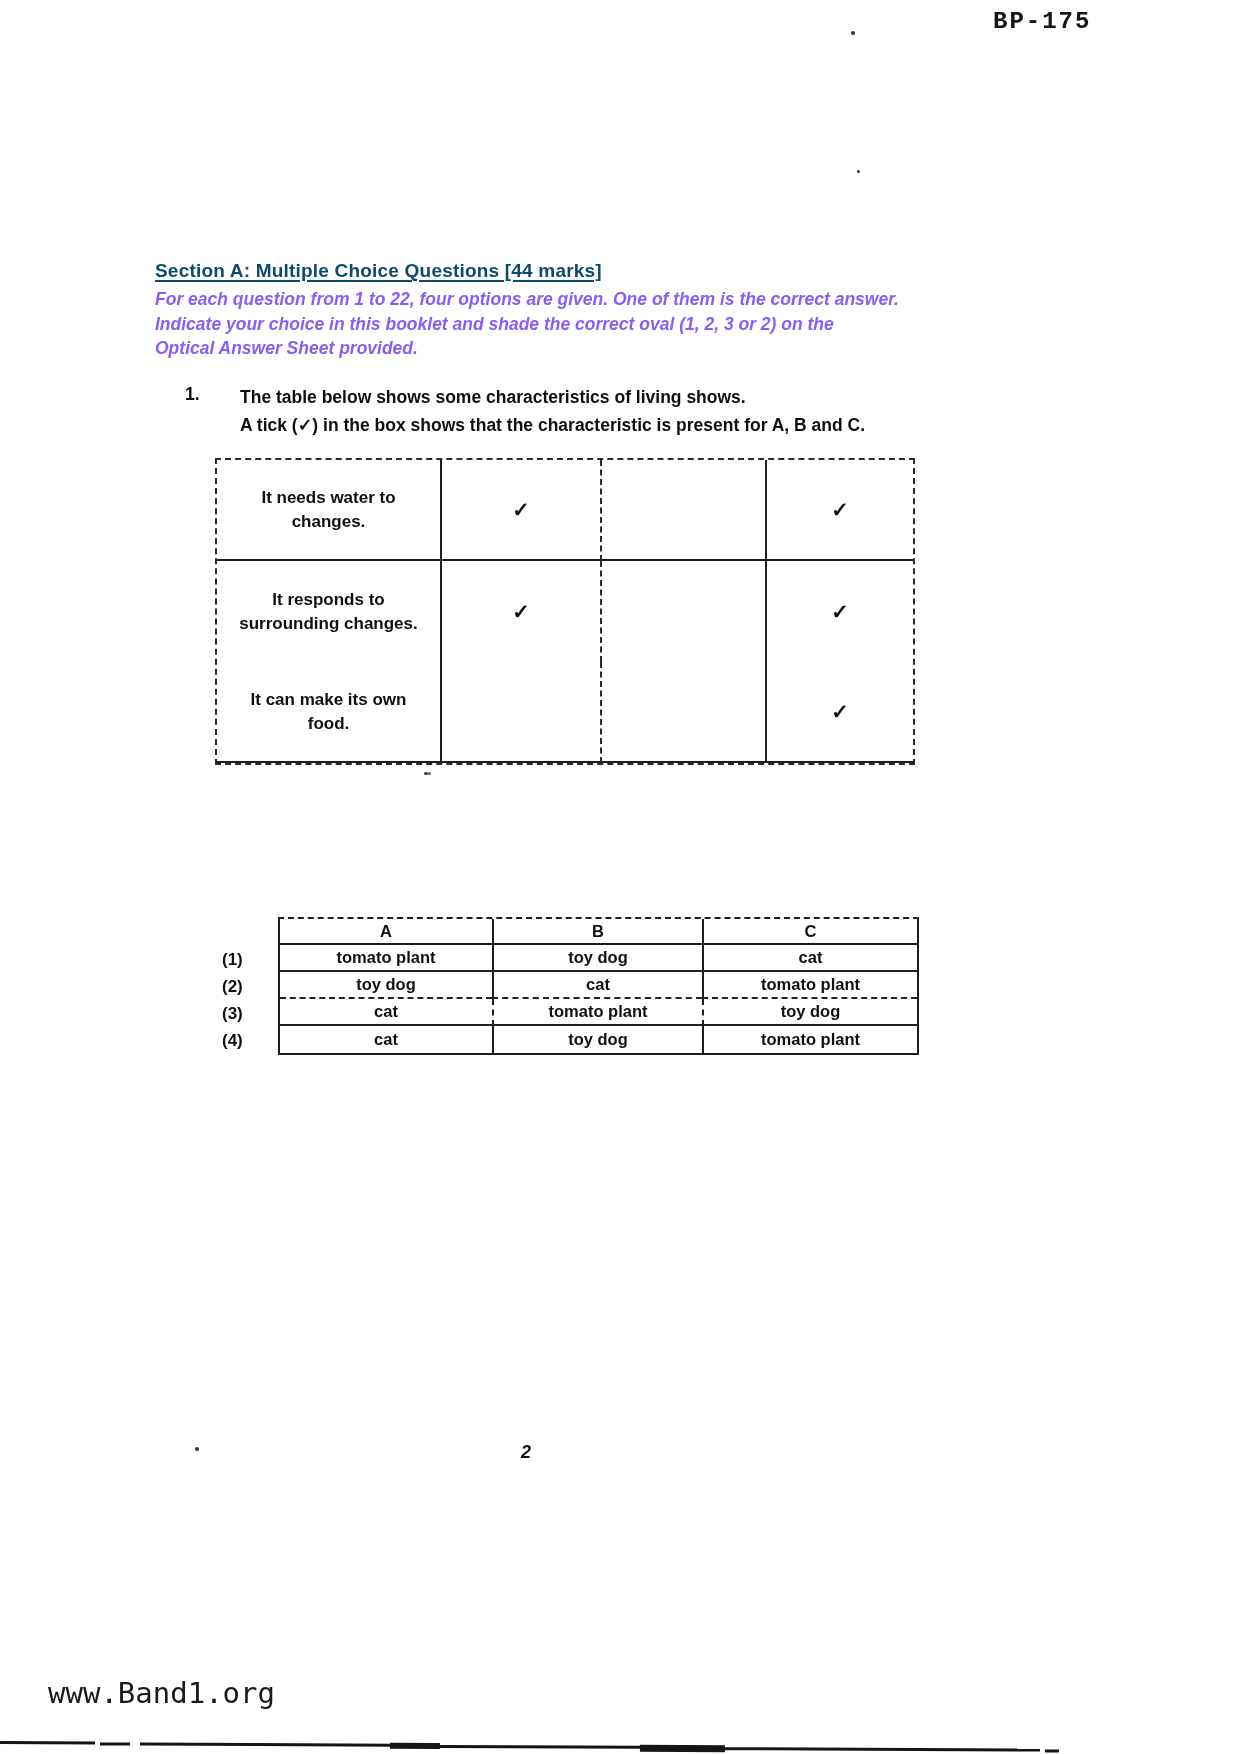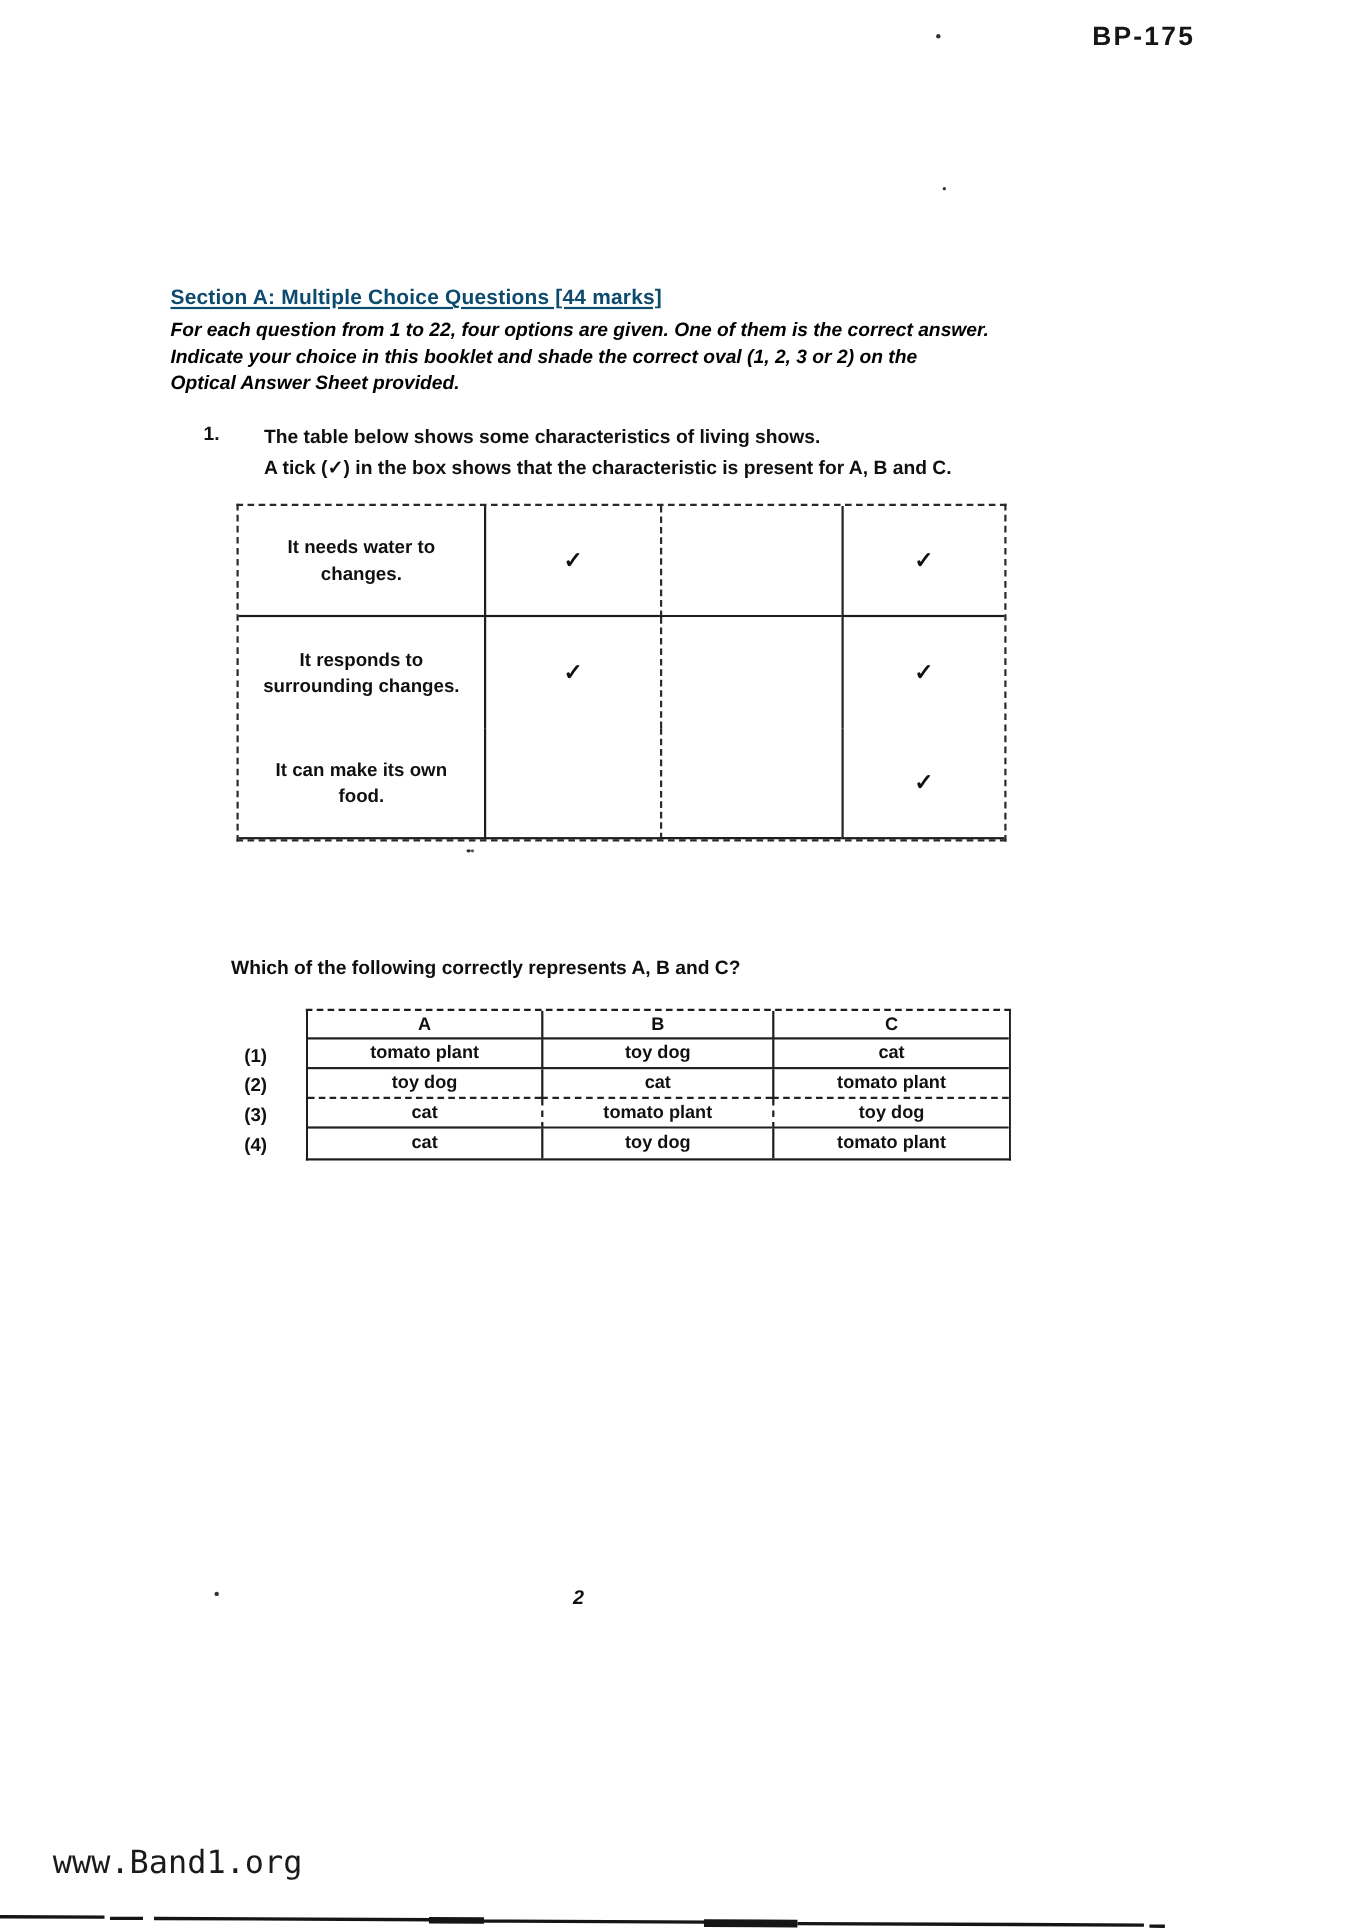--- a/index.html
+++ b/index.html
@@ -11,23 +11,23 @@
     height: 1754px;
     background: #ffffff;
     color: #111;
     overflow: hidden;
     margin: 0 auto;
   }
 
   
   .doc-code {
     position: absolute;
-    top: 20px;
+    top: 8px;
     left: 993px;
-    font-family: Liberation Sans, sans-serif;
+    font-family: Liberation Mono, monospace;
     font-size: 24px;
     font-weight: 600;
     letter-spacing: 2px;
     color: #161616;
   }
 
   
   .speck {
     position: absolute;
     background: #333;
@@ -53,21 +53,21 @@
     color: #0c4a6e;
   }
   .instructions {
     position: absolute;
     left: 155px;
     top: 287px;
     width: 790px;
     font-style: italic;
     font-size: 17.5px;
     line-height: 24.5px;
-    color: #000000;
+    color: #8b5cf6;
   }
   .instr-line.w1 { font-weight: 600; }
   .instr-line.w2 { font-weight: 800; }
 
   
   .q-number {
     position: absolute;
     left: 185px;
     top: 384px;
     font-size: 17.5px;
@@ -252,21 +252,20 @@
     </tr>
     <tr class="r r2">
       <td class="label">It can make its own food.</td>
       <td class="tick v1"></td>
       <td class="tick v2"></td>
       <td class="tick v3">✓</td>
     </tr>
   </tbody>
     </table>
 
-  <div class="prompt">Which of the following correctly represents A, B and C?</div>
 
   <div class="option-labels">
     <div>(1)</div>
     <div>(2)</div>
     <div>(3)</div>
     <div>(4)</div>
   </div>
 
   <table class="opt-table">
     <colgroup>

